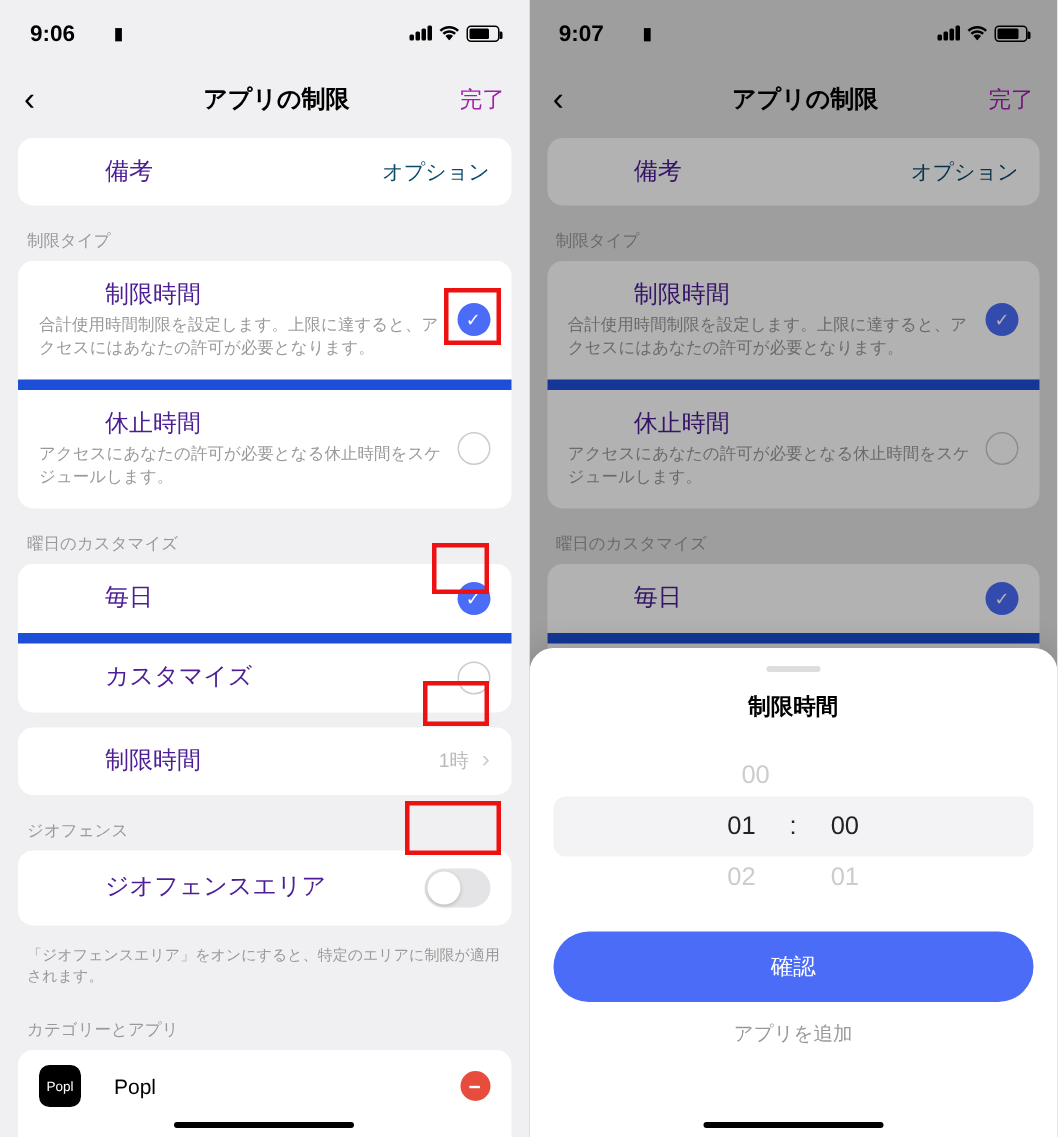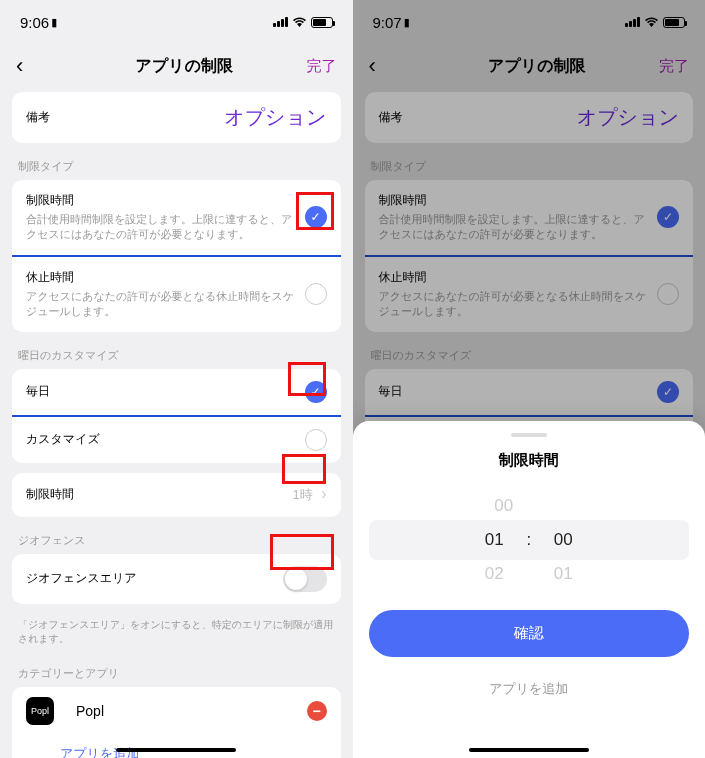--- a/index.html
+++ b/index.html
@@ -19,21 +19,22 @@
     }
     .phone.right { filter: none; }
     .phone.right .dimmed { filter: brightness(0.85); background:#e3e3e5; }
     .status-bar {
       height: 44px;
       display: flex;
       justify-content: space-between;
       align-items: center;
       padding: 0 20px;
       font-size: 15px;
-      font-weight: 400;
+      font-weight: 700;
+      gap: 24px;
     }
     .status-right { display: flex; gap: 4px; align-items: center; font-size:13px; }
     .nav-bar {
       height: 44px;
       display: flex;
       align-items: center;
       justify-content: space-between;
       padding: 0 16px;
     }
     .back-arrow { font-size: 22px; font-weight: 300; }
@@ -45,25 +46,25 @@
       border-radius: 10px;
       margin-bottom: 10px;
     }
     .row {
       padding: 12px 14px;
       display: flex;
       align-items: center;
       justify-content: space-between;
       min-height: 44px;
     }
-    .row + .row { border-top: 2px solid #1d4ed8; }
-    .row-label { font-size: 12px; color:#000000; }
+    .row + .row { border-top: 7px solid #1d4ed8; }
+    .row-label { font-size: 16px; color:#4c1d95;margin-left:44px; }
     .row-sub { font-size: 11px; color:#999; margin-top:3px; line-height:1.4; }
     .row-left { flex:1; padding-right:8px; }
-    .placeholder { color:#6d28d9; font-size:20px; }
+    .placeholder { color:#0c4a6e; font-size:14px; }
     .section-label { font-size: 11px; color:#999; padding: 6px 6px 6px 6px; margin-top:4px;}
     .footnote { font-size: 10px; color:#999; padding: 4px 6px 10px 6px; line-height:1.4;}
     .check-circle {
       width: 22px; height:22px; border-radius:50%;
       background:#4a6cf7; display:flex; align-items:center; justify-content:center;
       color:#fff; font-size:12px;
     }
     .empty-circle { width:22px; height:22px; border-radius:50%; border:1.5px solid #ccc; }
     .chevron { color:#ccc; font-size:16px; margin-left:4px;}
     .value-text { color:#bbb; font-size:13px; }
@@ -88,21 +89,21 @@
       border-radius:16px 16px 0 0; padding:12px 16px 60px 16px;
       box-shadow:0 -2px 20px rgba(0,0,0,0.15);
     }
     .grabber{ width:36px;height:4px;background:#ddd;border-radius:3px;margin:0 auto 14px auto;}
     .sheet-title{ text-align:center;font-size:15px;font-weight:600;margin-bottom:22px;}
     .picker{ text-align:center; margin-bottom:22px;}
     .picker-row{ display:flex; justify-content:center; gap:50px; font-size:17px; padding:4px 0; color:#ccc;}
     .picker-row.sel{ color:#222; font-weight:500; background:#f3f3f5; border-radius:8px; padding:10px 0;}
     .confirm-btn{
       width:100%; padding:14px; border-radius:26px; background:#4a6cf7; color:#fff;
-      text-align:center; font-size:15px; font-weight:500; margin-bottom:23px;
+      text-align:center; font-size:15px; font-weight:500; margin-bottom:12px;
     }
     .cancel-text{ text-align:center; font-size:13px; color:#999;}
     .dim-overlay{ position:absolute; inset:0; background:rgba(0,0,0,0.18);}
 
     .signal-bars { display:inline-flex; gap:1px; align-items:flex-end;}
     .signal-bars span{ width:3px; background:#000; border-radius:1px;}
     .battery{ width:22px;height:11px;border:1px solid #000;border-radius:3px;position:relative;padding:1px;}
     .battery::after{content:'';position:absolute;right:-3px;top:3px;width:2px;height:5px;background:#000;border-radius:0 1px 1px 0;}
     .battery-fill{width:75%;height:100%;background:#000;border-radius:1px;}
   </style>

